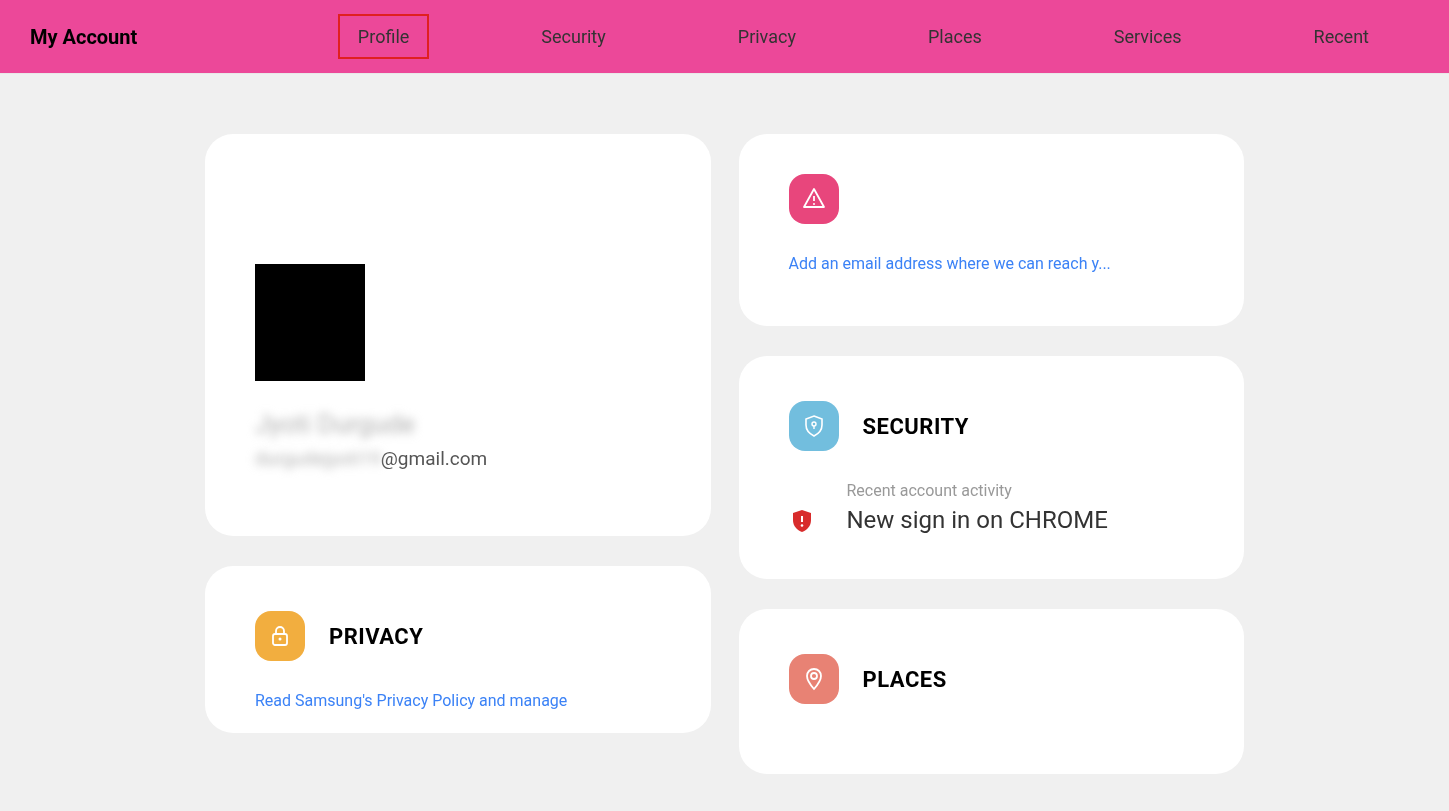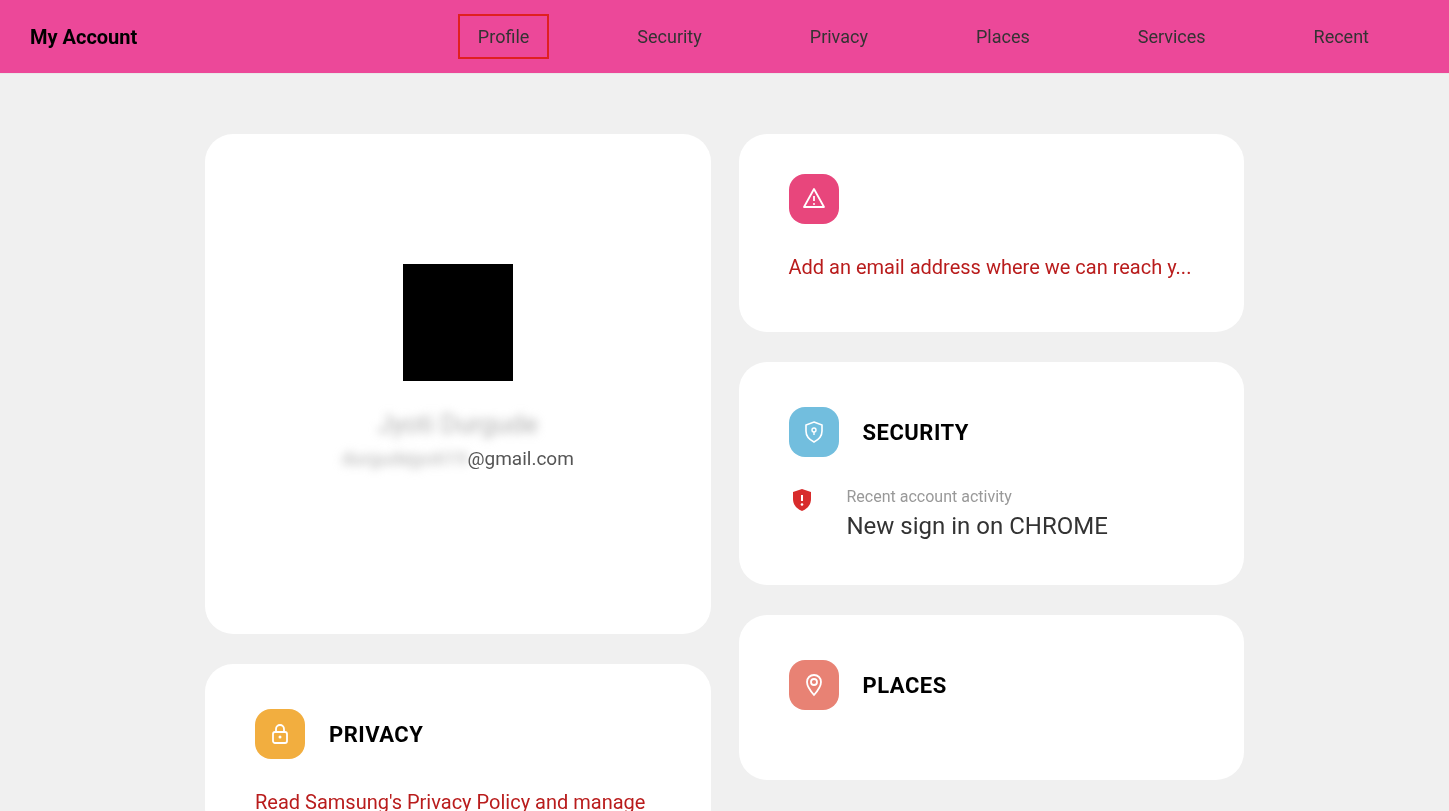--- a/index.html
+++ b/index.html
@@ -20,21 +20,21 @@
       padding: 0 30px;
       height: 74px;
       border-bottom: 1px solid #e8e8e8;
     }
     .header-title {
       font-size: 20px;
       font-weight: 700;
     }
     .nav {
       display: flex;
-      gap: 68px;
+      gap: 92px;
       padding-right: 30px;
     }
     .nav-item {
       font-size: 18px;
       color: #333;
       cursor: pointer;
       padding: 10px 18px;
       border: 2px solid transparent;
     }
     .nav-item.active {
@@ -51,24 +51,23 @@
       display: flex;
       flex-direction: column;
       gap: 30px;
     }
     .card {
       background: #fff;
       border-radius: 28px;
       padding: 45px 50px;
     }
     .profile-card {
-      height: 500px;
+      height: 402px;
       display: flex;
       flex-direction: column;
-      align-items: center;
       justify-content: flex-start;
       padding-top: 130px;
     }
     .avatar {
       width: 110px;
       height: 117px;
       background: #000;
       margin-bottom: 28px;
     }
     .profile-name {
@@ -111,27 +110,27 @@
     }
     .icon-coral {
       background: #e88274;
     }
     .card-title {
       font-size: 22px;
       font-weight: 700;
       letter-spacing: 0.5px;
     }
     .card-desc {
-      font-size: 20px;
-      color: #b91c1c;
+      font-size: 16px;
+      color: #3b82f6;
       line-height: 1.5;
     }
     .activity-row {
       display: flex;
-      align-items: flex-start;
+      align-items: flex-end;
       gap: 32px;
       margin-top: 30px;
     }
     .activity-icon {
       width: 26px;
       height: 26px;
       flex-shrink: 0;
     }
     .activity-label {
       font-size: 16px;

